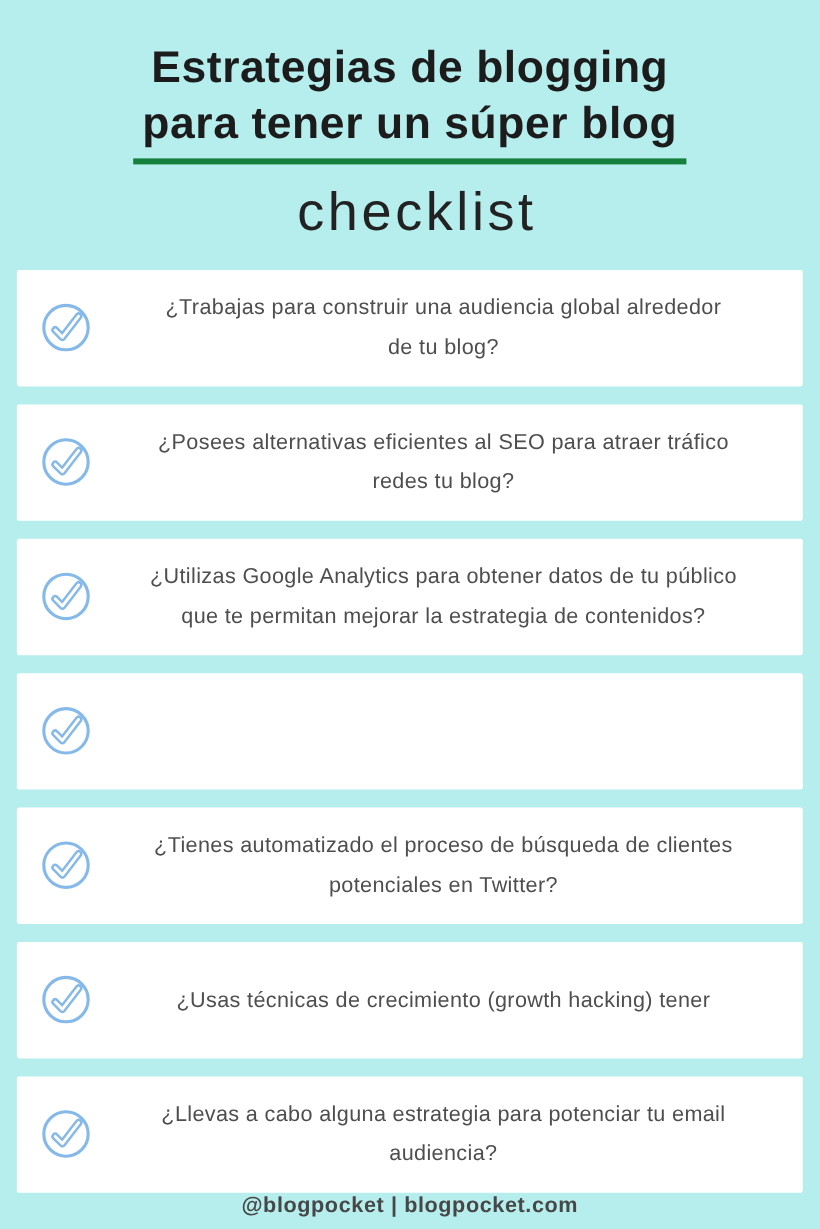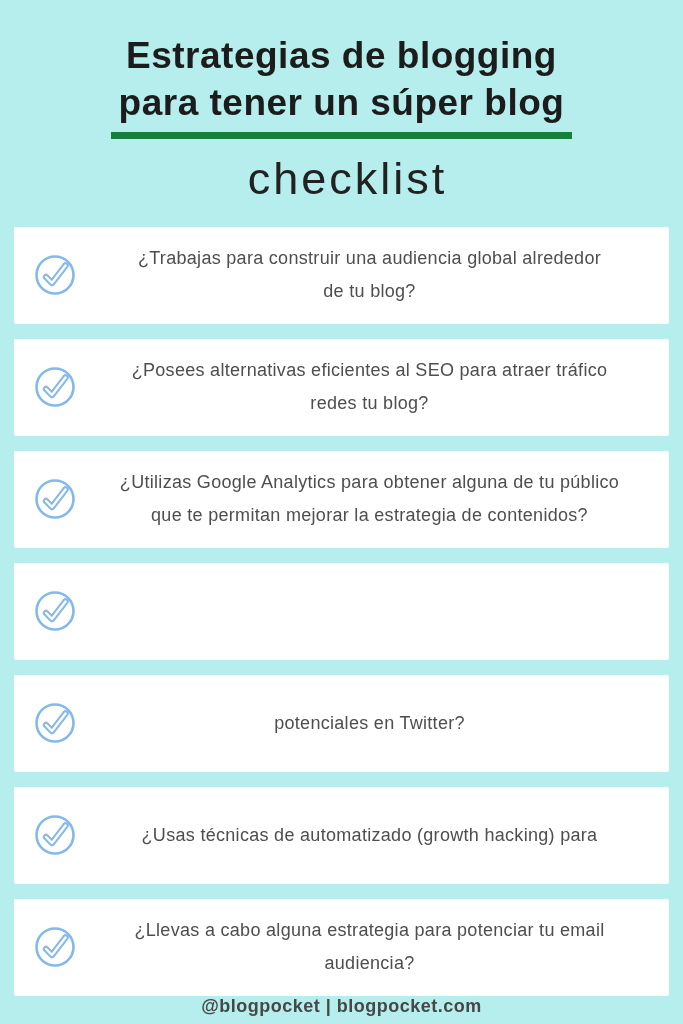--- a/index.html
+++ b/index.html
@@ -22,21 +22,21 @@
   .title {
     margin: 0;
     color: #1c1c1c;
     font-size: 37px;
     font-weight: 700;
     line-height: 1.28;
     letter-spacing: 0.5px;
   }
   .title .line2 {
     display: inline-block;
-    border-bottom: 7px solid #15803d;
+    border-bottom: 5px solid #15803d;
     padding: 0 8px 5px 8px;
   }
   .subtitle {
     margin: 14px 0 0 12px;
     color: #222;
     font-size: 45px;
     font-weight: 300;
     letter-spacing: 3px;
   }
   .cards {
@@ -126,21 +126,21 @@
 
   <div class="card">
     <button class="icon-cell">
       <svg width="44" height="44" viewBox="0 0 44 44">
         <circle cx="22" cy="22" r="18.5" fill="none" stroke="#85b9ea" stroke-width="2.6"></circle>
         <path d="M13 24 L19 30 L32.5 12.5" fill="none" stroke="#85b9ea" stroke-width="6.5" stroke-linecap="round" stroke-linejoin="round"></path>
         <path d="M13 24 L19 30 L32.5 12.5" fill="none" stroke="#ffffff" stroke-width="2.4" stroke-linecap="round" stroke-linejoin="round"></path>
       </svg>
     </button>
     <div class="q">
-      <span>¿Utilizas Google Analytics para obtener alguna de tu público</span>
+      <span>¿Utilizas Google Analytics para obtener datos de tu público</span>
       <span>que te permitan mejorar la estrategia de contenidos?</span>
     </div>
   </div>
 
   <div class="card">
     <button class="icon-cell">
       <svg width="44" height="44" viewBox="0 0 44 44">
         <circle cx="22" cy="22" r="18.5" fill="none" stroke="#85b9ea" stroke-width="2.6"></circle>
         <path d="M13 24 L19 30 L32.5 12.5" fill="none" stroke="#85b9ea" stroke-width="6.5" stroke-linecap="round" stroke-linejoin="round"></path>
         <path d="M13 24 L19 30 L32.5 12.5" fill="none" stroke="#ffffff" stroke-width="2.4" stroke-linecap="round" stroke-linejoin="round"></path>
@@ -150,34 +150,35 @@
 
   <div class="card">
     <button class="icon-cell">
       <svg width="44" height="44" viewBox="0 0 44 44">
         <circle cx="22" cy="22" r="18.5" fill="none" stroke="#85b9ea" stroke-width="2.6"></circle>
         <path d="M13 24 L19 30 L32.5 12.5" fill="none" stroke="#85b9ea" stroke-width="6.5" stroke-linecap="round" stroke-linejoin="round"></path>
         <path d="M13 24 L19 30 L32.5 12.5" fill="none" stroke="#ffffff" stroke-width="2.4" stroke-linecap="round" stroke-linejoin="round"></path>
       </svg>
     </button>
     <div class="q">
+      <span>¿Tienes automatizado el proceso de búsqueda de clientes</span>
       <span>potenciales en Twitter?</span>
     </div>
   </div>
 
   <div class="card">
     <button class="icon-cell">
       <svg width="44" height="44" viewBox="0 0 44 44">
         <circle cx="22" cy="22" r="18.5" fill="none" stroke="#85b9ea" stroke-width="2.6"></circle>
         <path d="M13 24 L19 30 L32.5 12.5" fill="none" stroke="#85b9ea" stroke-width="6.5" stroke-linecap="round" stroke-linejoin="round"></path>
         <path d="M13 24 L19 30 L32.5 12.5" fill="none" stroke="#ffffff" stroke-width="2.4" stroke-linecap="round" stroke-linejoin="round"></path>
       </svg>
     </button>
     <div class="q">
-      <span>¿Usas técnicas de automatizado (growth hacking) para</span>
+      <span>¿Usas técnicas de crecimiento (growth hacking) tener</span>
     </div>
   </div>
 
   <div class="card">
     <button class="icon-cell">
       <svg width="44" height="44" viewBox="0 0 44 44">
         <circle cx="22" cy="22" r="18.5" fill="none" stroke="#85b9ea" stroke-width="2.6"></circle>
         <path d="M13 24 L19 30 L32.5 12.5" fill="none" stroke="#85b9ea" stroke-width="6.5" stroke-linecap="round" stroke-linejoin="round"></path>
         <path d="M13 24 L19 30 L32.5 12.5" fill="none" stroke="#ffffff" stroke-width="2.4" stroke-linecap="round" stroke-linejoin="round"></path>
       </svg>

